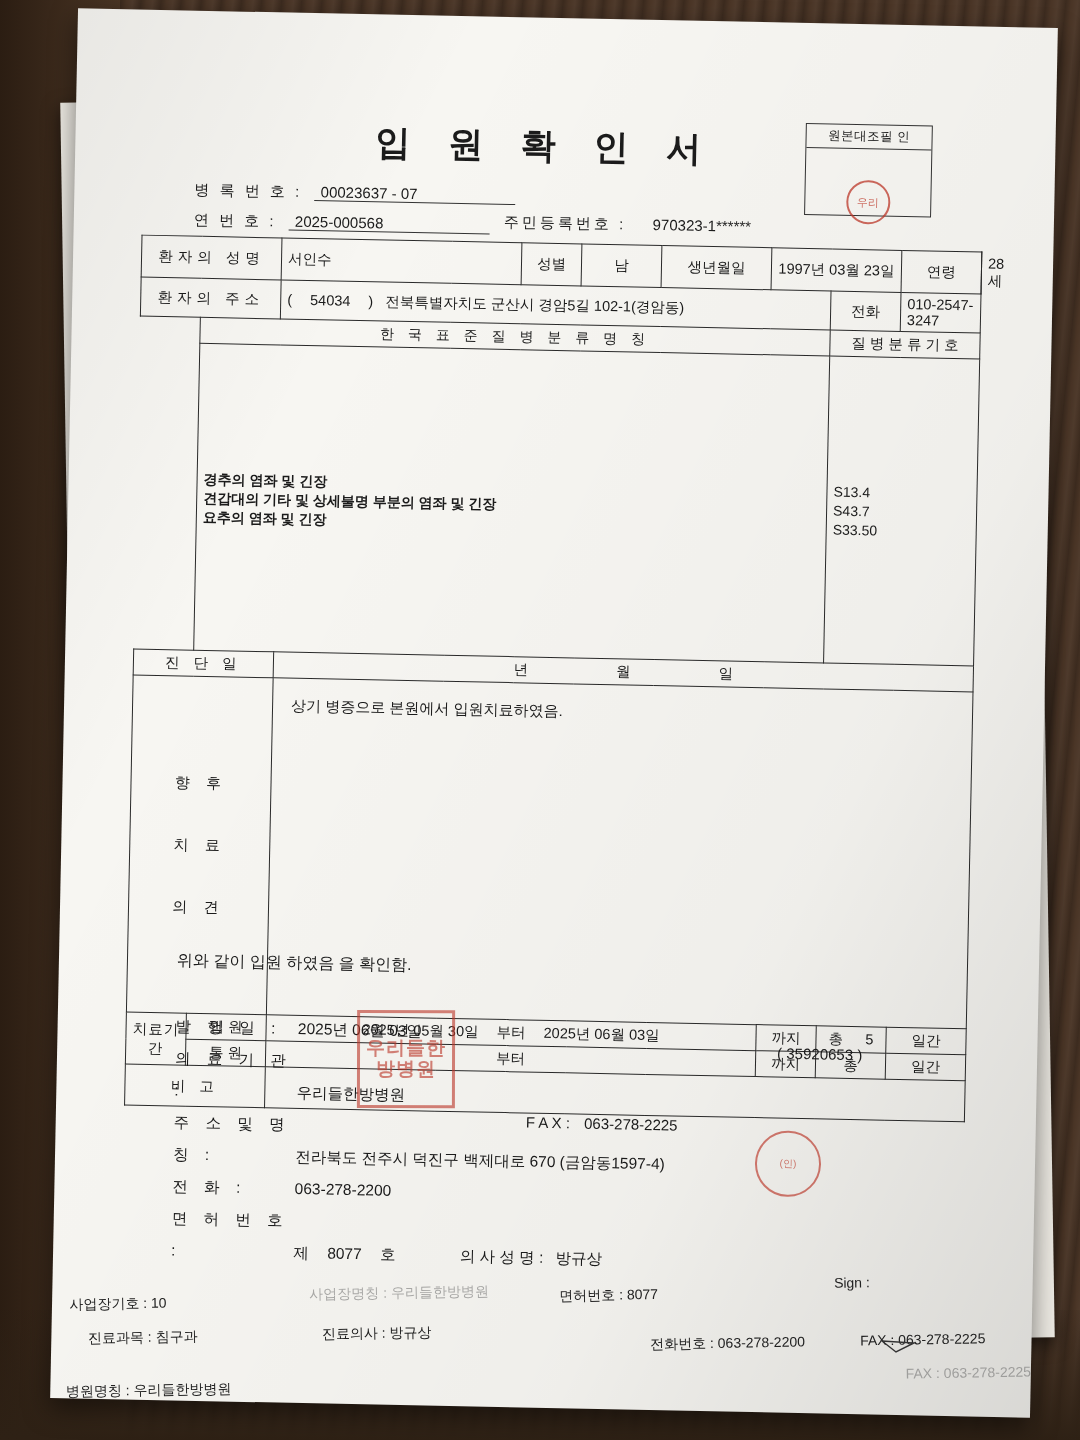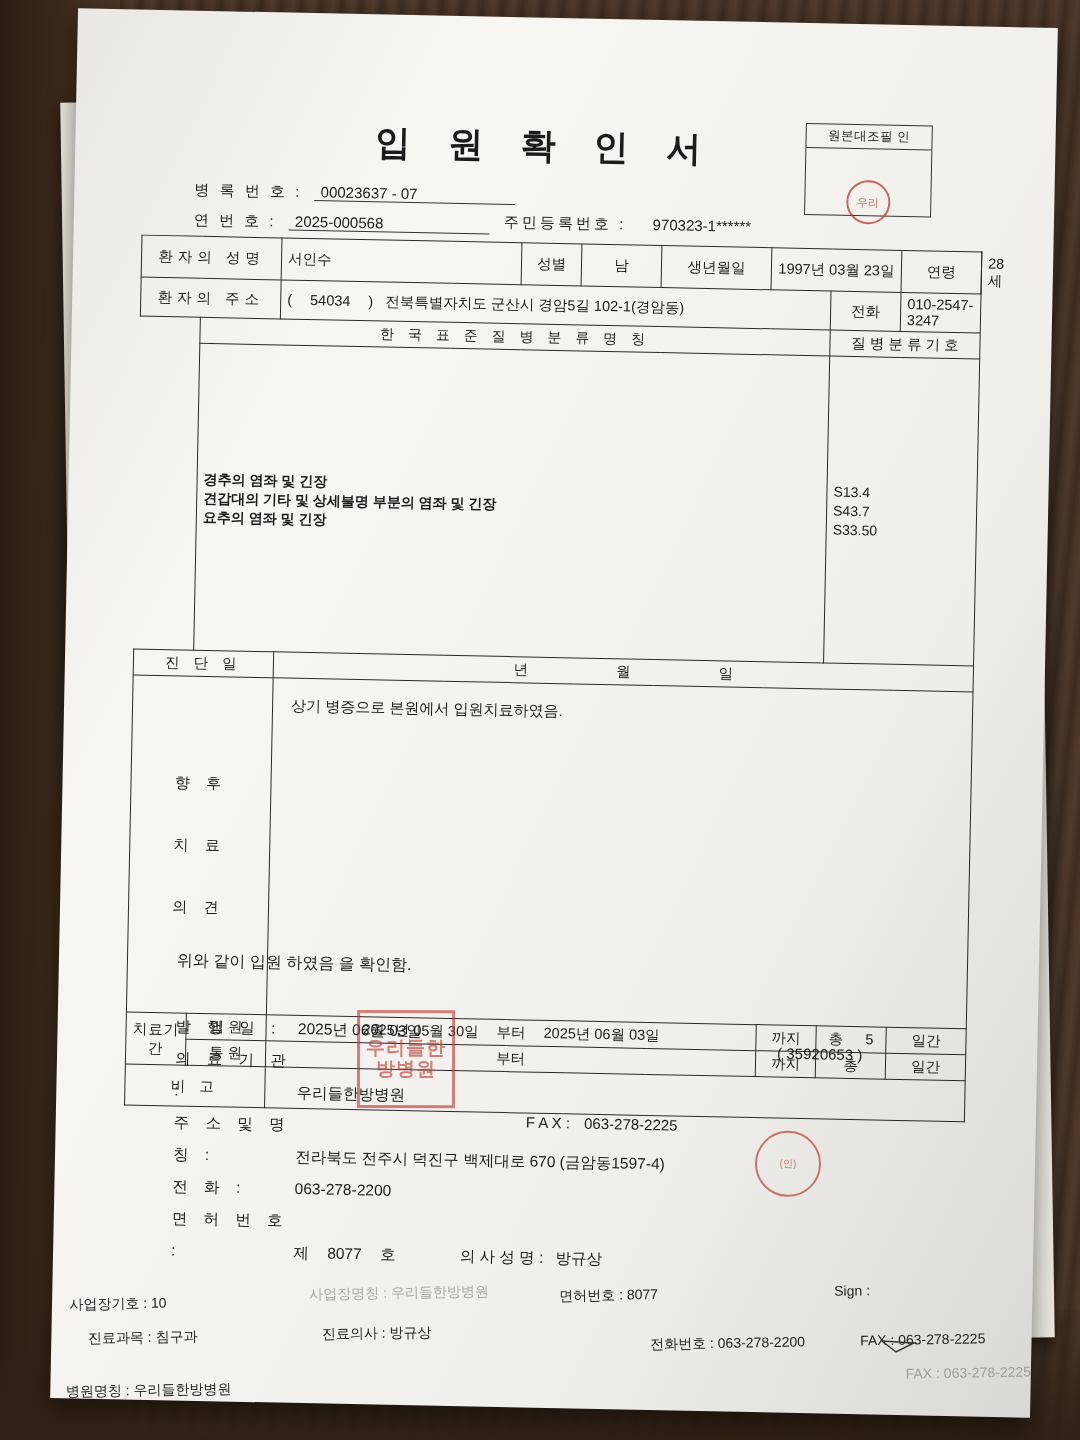--- a/index.html
+++ b/index.html
@@ -334,21 +334,21 @@
     <div class="round-seal" style="left:700px;top:1108px;">(인)</div>
   </div>
 </div>
 
 <div class="strip">
   <span class="it" style="left:70px;top:8px;">사업장기호 : 10</span>
   <span class="it" style="left:88px;top:42px;">진료과목 : 침구과</span>
   <span class="it blur" style="left:310px;top:2px;">사업장명칭 : 우리들한방병원</span>
   <span class="it" style="left:322px;top:42px;">진료의사 : 방규상</span>
   <span class="it" style="left:560px;top:8px;">면허번호 : 8077</span>
-  <span class="it" style="left:835px;top:8px;">Sign :</span>
+  <span class="it" style="left:835px;top:0px;">Sign :</span>
   <span class="it" style="left:650px;top:58px;">전화번호 : 063-278-2200</span>
   <span class="it" style="left:860px;top:58px;">FAX : 063-278-2225</span>
   <span class="it" style="left:65px;top:95px;">병원명칭 : 우리들한방병원</span>
   <span class="it blur" style="left:905px;top:92px;">FAX : 063-278-2225</span>
 </div>
 
 <svg class="sign-mark" viewBox="0 0 38 16">
   <path d="M2 3 L34 5 L16 14 Z" fill="none" stroke="#333" stroke-width="1.4"></path>
 </svg>
 

